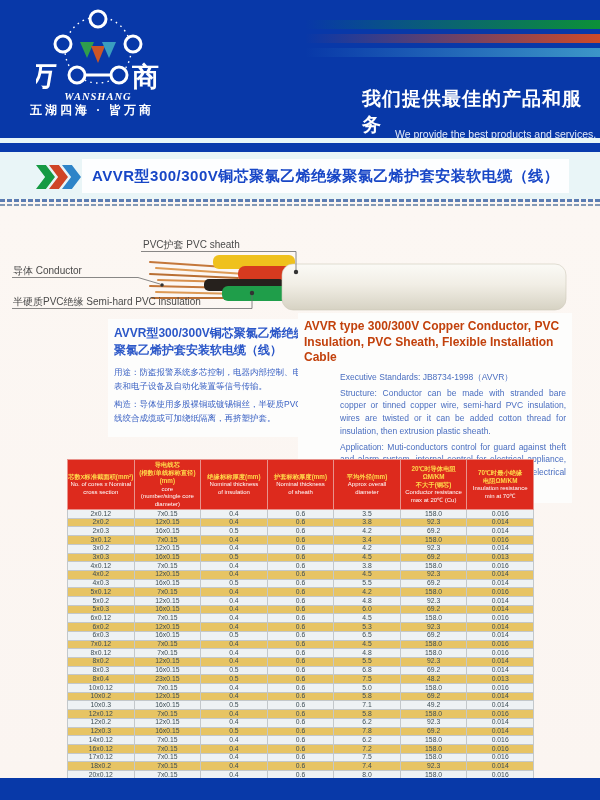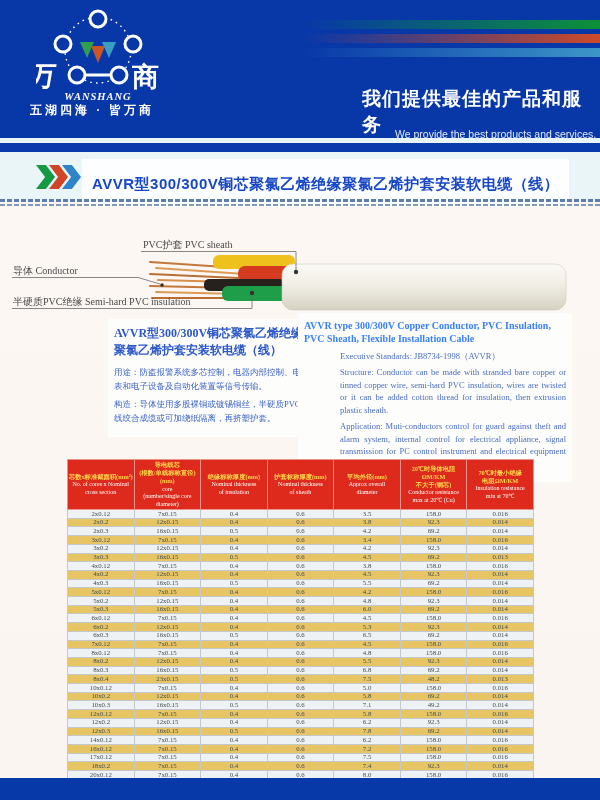--- a/index.html
+++ b/index.html
@@ -20,40 +20,40 @@
 
   .band-light{position:absolute;top:138px;left:0;width:600px;height:5px;background:#e9f6f8;}
   .band-blue{position:absolute;top:143px;left:0;width:600px;height:9px;background:#0a3bad;}
 
   
   .title-section{position:absolute;top:152px;left:0;width:600px;height:47px;background:#e9f5f7;}
   .chevrons{position:absolute;left:36px;top:13px;display:flex;}
   .chev{width:19px;height:24px;margin-right:-6px;
         clip-path:polygon(0 0,52% 0,100% 50%,52% 100%,0 100%,48% 50%);}
   .title-box{position:absolute;left:82px;top:7px;height:34px;display:flex;align-items:center;
-        background:#fdfeff;padding:8px 10px;}
+        background:#fdfeff;padding:0 10px;}
   .title-box span{color:#1746c6;font-size:15px;font-weight:bold;letter-spacing:0.5px;white-space:nowrap;}
 
   
   .eq-divider{position:absolute;top:199px;left:0;width:600px;height:8px;}
   .eq-row{position:absolute;left:0;width:600px;height:2.5px;
         background:repeating-linear-gradient(90deg,#5c7db2 0 5px,rgba(0,0,0,0) 5px 7px);}
   .eq-row.r1{top:0;}
   .eq-row.r2{top:4.5px;background:repeating-linear-gradient(90deg,#8298b5 0 5px,rgba(0,0,0,0) 5px 7px);}
 
   
   .content{position:absolute;top:207px;left:0;width:600px;height:571px;
-        background:linear-gradient(180deg,#fcf7f3 0%,#fbf5f1 100%);font-family:Liberation Serif, serif;}
+        background:linear-gradient(180deg,#fcf7f3 0%,#fbf5f1 100%);}
   .diagram-svg{position:absolute;top:15px;left:0;}
 
   .desc-cn{position:absolute;left:66px;top:112px;width:226px;background:#fdfdfc;padding:6px 6px 8px 6px;margin-left:42px;}
   .desc-cn h3{margin:0 0 6px 0;color:#2b57c8;font-size:12px;line-height:1.4;white-space:pre-line;}
   .desc-cn p{margin:0 0 4px 0;color:#3c63c4;font-size:8.5px;line-height:1.65;}
   .desc-en{position:absolute;left:298px;top:106px;width:262px;background:#fdfdfc;padding:6px 6px 8px 6px;}
-  .desc-en h3{margin:0 0 5px 0;color:#3b82f6;font-size:10px;line-height:1.3;}
+  .desc-en h3{margin:0 0 5px 0;color:#c2410c;font-size:12px;line-height:1.3;}
   .desc-en p{margin:0 0 3px 0;color:#4a6ec0;font-size:8.5px;line-height:1.5;text-align:justify;padding-left:36px;}
 
   
   .spec-table{position:absolute;left:67px;top:252px;width:467px;border-collapse:collapse;
         border:1px solid #8a8f93;table-layout:fixed;background:#eef2f4;}
   .spec-table th{background:#dd2a1d;border:1px solid #e8938c;padding:1px 0;height:44px;vertical-align:middle;}
   .h-cn{color:#ffd94a;font-size:6.3px;font-weight:bold;line-height:1.3;text-align:center;}
   .h-en{color:#ffffff;font-size:6px;font-weight:normal;line-height:1.25;text-align:center;}
   .spec-table td{border:1px solid #c3c8cb;font-size:6.8px;color:#3d4d55;text-align:center;
         height:6.7px;line-height:6.7px;padding:0.5px 0;}

